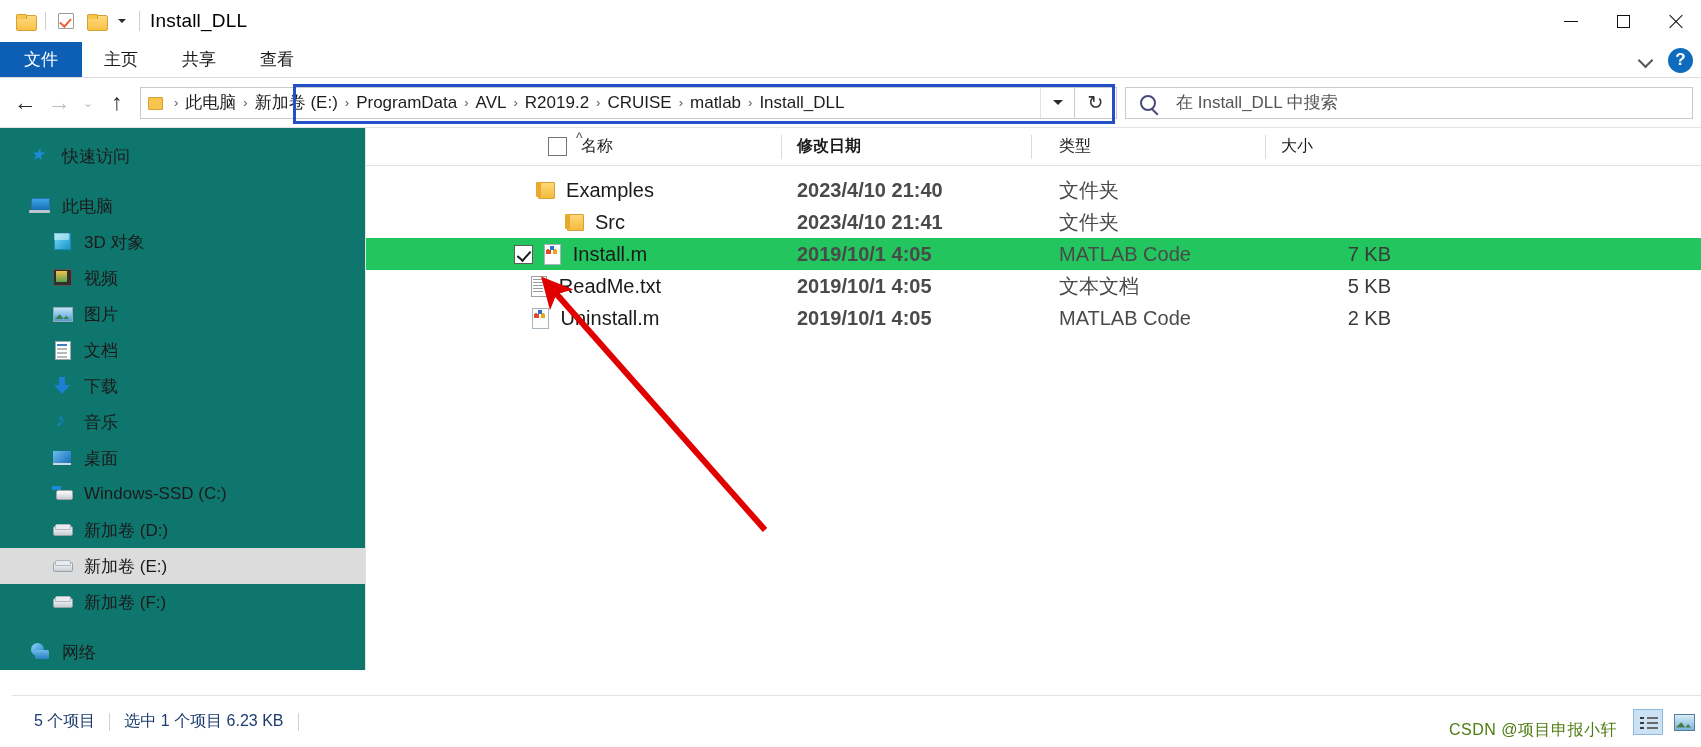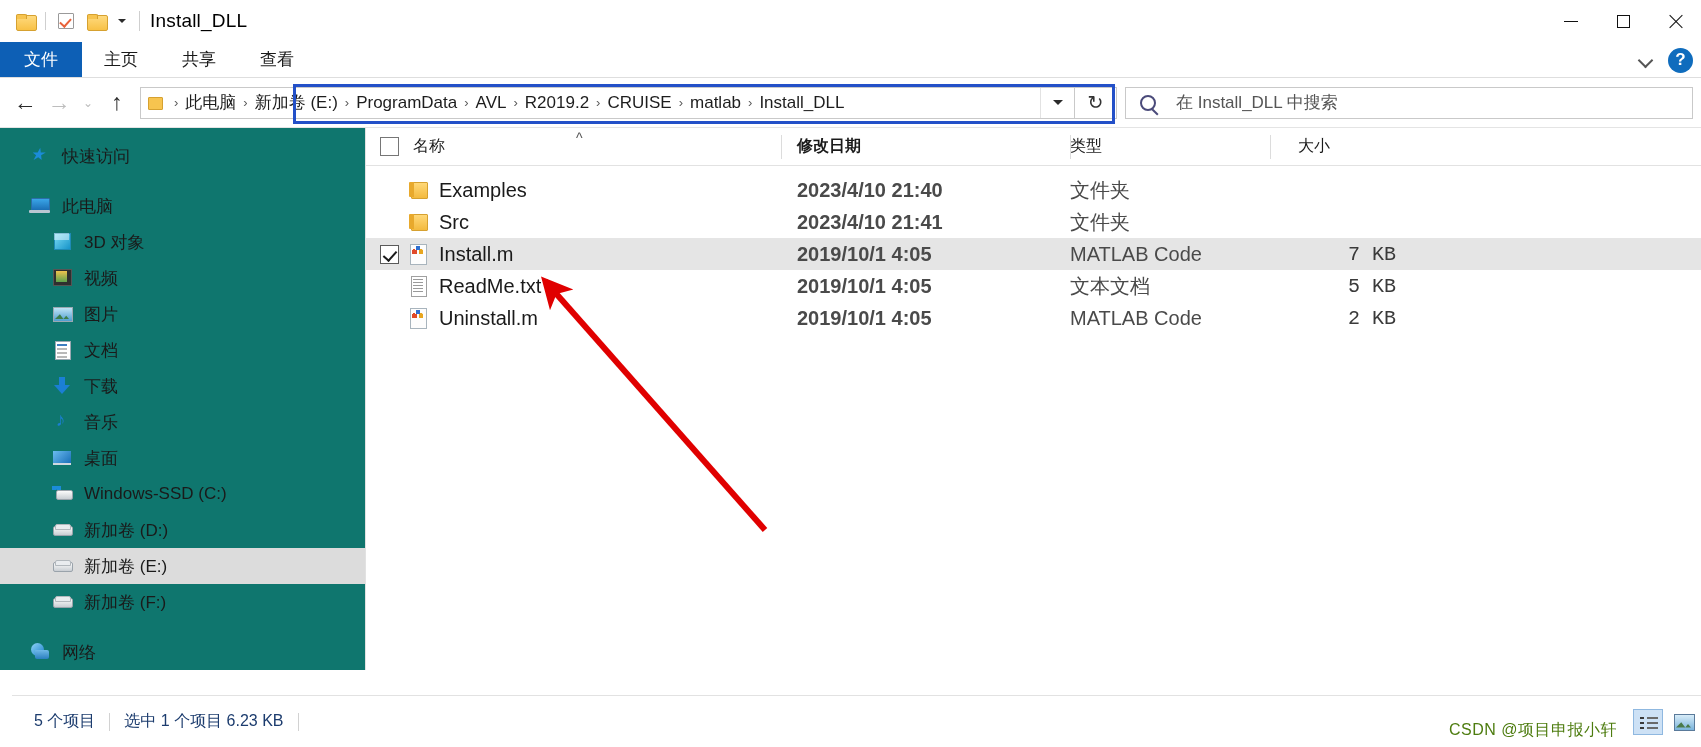--- a/index.html
+++ b/index.html
@@ -254,37 +254,37 @@
   
   .listpane{ flex:1; display:flex; flex-direction:column; background:#fff; position:relative; }
   .colhead{
     height:38px; display:flex; align-items:center; border-bottom:1px solid #e2e2e2;
     font-size:16px; color:#1a1a1a; position:relative;
   }
   .colhead .cell{ display:flex; align-items:center; height:38px; position:relative; }
   .colhead .cell:not(:first-child):before{
     content:"";position:absolute;left:0;top:7px;width:1px;height:24px;background:#dcdcdc;
   }
-  .c-name{ width:415px; padding-left:14px; gap:14px; }
+  .c-name{ width:415px; padding-left:14px; gap:14px;justify-content:center; }
   .c-date{ width:250px; padding-left:16px;font-weight:bold; }
-  .c-type{ width:200px; padding-left:0;margin-left:39px; }
-  .c-size{ width:140px; padding-left:28px; }
+  .c-type{ width:200px; padding-left:28px; }
+  .c-size{ width:140px; padding-left:16px;margin-left:34px; }
   .hdr-chk{
     width:19px;height:19px;border:1px solid #767676;background:#fff;flex:0 0 auto;
   }
   .sortmark{
     position:absolute;left:210px;top:2px;font-size:14px;color:#555;
   }
 
   .rows{ padding-top:8px; }
   .row{
     height:32px; display:flex; align-items:center; font-size:20px; color:#1a1a1a;
     cursor:default;
   }
-  .row.selected{ background:#e5e5e5; }
+  .row.selected{ background:#22c55e; }
   .row .cell{ display:flex; align-items:center; height:32px; }
   .row .c-name{ gap:0; padding-left:14px; }
   .rowchk{
     width:19px;height:19px;border:1px solid #5a5a5a;background:#fff;
     position:relative;flex:0 0 auto;margin-right:8px;
   }
   .rowchk.on:after{
     content:"";position:absolute;left:5px;top:2px;width:6px;height:11px;
     border:solid #1a1a1a;border-width:0 2px 2px 0;transform:rotate(42deg);
   }
@@ -312,21 +312,21 @@
   .ficon.txt:before{
     content:"";position:absolute;left:4px;top:1px;width:14px;height:19px;
     background:#fff;border:1px solid #a0a0a0;
   }
   .ficon.txt:after{
     content:"";position:absolute;left:6px;top:4px;width:10px;height:1px;
     background:#9a9a9a;
     box-shadow:0 3px 0 #9a9a9a,0 6px 0 #9a9a9a,0 9px 0 #9a9a9a,0 12px 0 #9a9a9a;
   }
   .c-date.val,.c-type.val{ color:#4a4a4a; }
-  .c-size.val{ justify-content:flex-end; padding-right:14px; color:#3a3a3a;font-family:Liberation Mono, monospace; }
+  .c-size.val{ justify-content:flex-end; padding-right:14px; color:#3a3a3a; }
 
   
   .arrow-svg{ position:absolute; left:0; top:0; pointer-events:none; }
 
   
   .status{
     position:absolute; left:12px; bottom:0; width:1701px; height:52px;
     border-top:1px solid #e2e2e2; background:#fff;
     display:flex; align-items:center; font-size:16px; color:#1c3c6e;
   }

